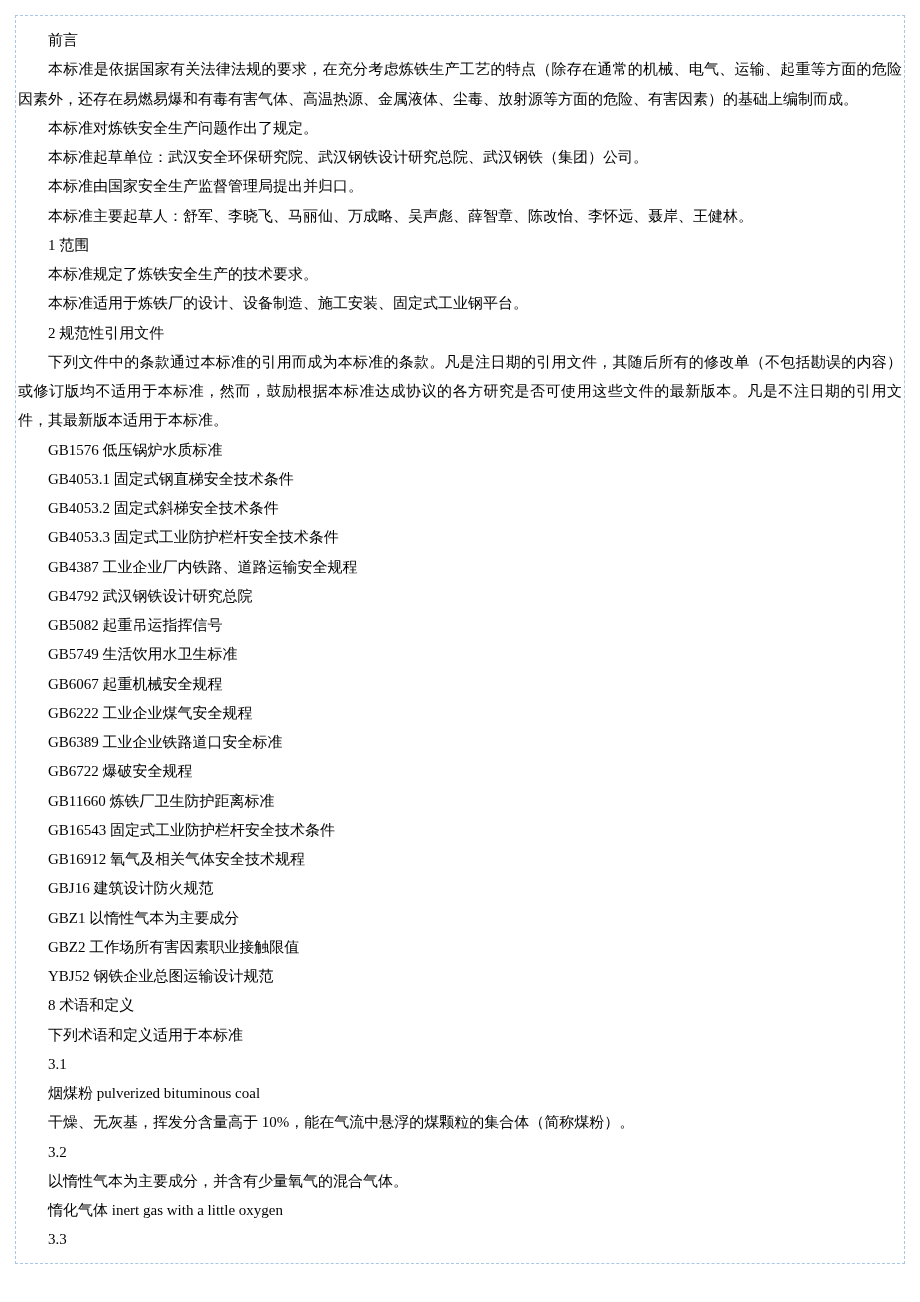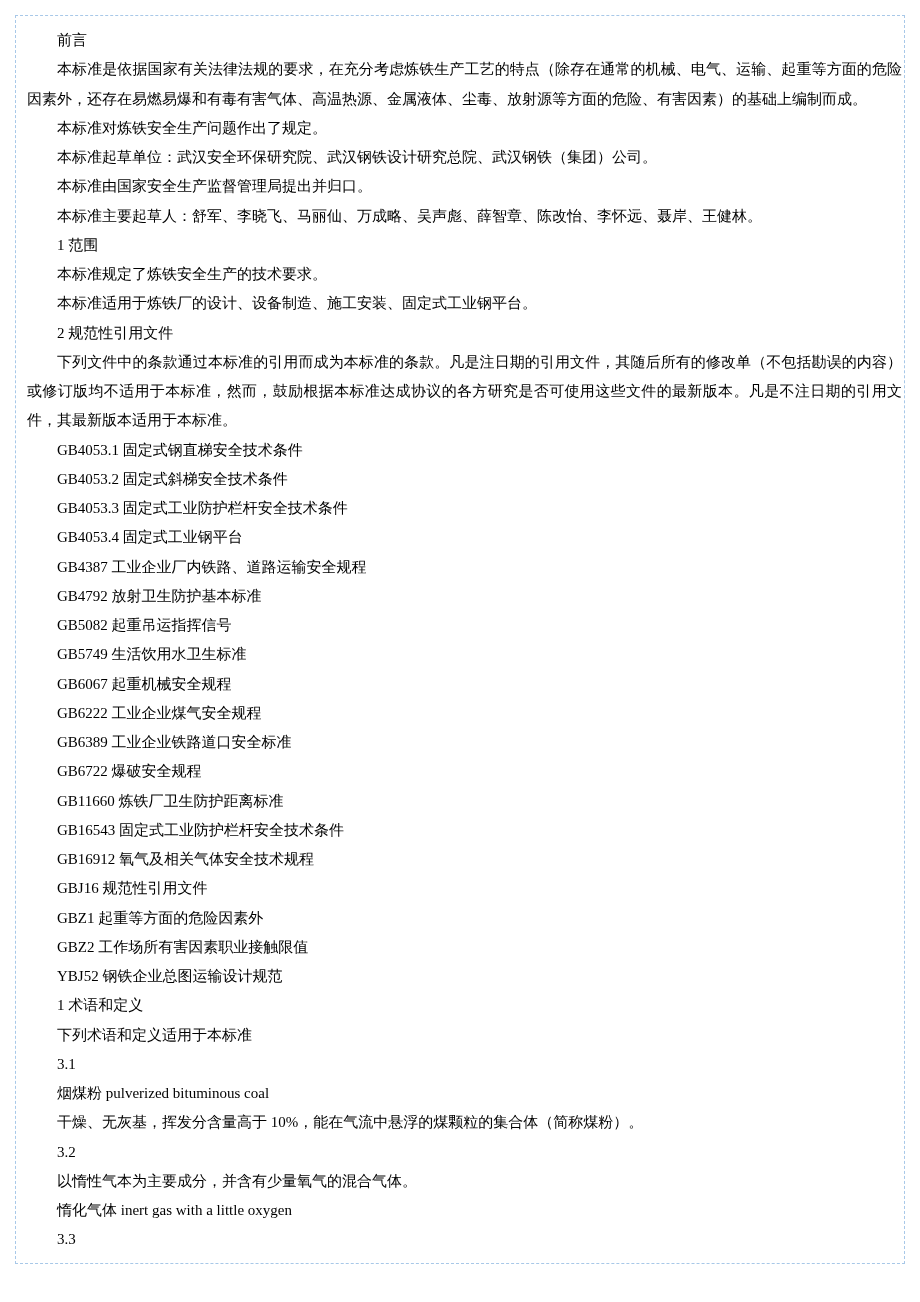--- a/index.html
+++ b/index.html
@@ -14,21 +14,20 @@
   }
   .doc {
     border: 1px dashed #a8c8e8;
     padding: 10px 2px 8px 2px;
   }
   .indent {
     text-indent: 2em;
   }
   .para {
     text-align: justify;
-    margin-left: 9px;
   }
 </style>
 </head>
 <body>
 
 <div class="doc">
 
   <div class="indent para">前言</div>
   <div class="indent para">本标准是依据国家有关法律法规的要求，在充分考虑炼铁生产工艺的特点（除存在通常的机械、电气、运输、起重等方面的危险因素外，还存在易燃易爆和有毒有害气体、高温热源、金属液体、尘毒、放射源等方面的危险、有害因素）的基础上编制而成。</div>
   <div class="indent para">本标准对炼铁安全生产问题作出了规定。</div>
@@ -36,41 +35,41 @@
   <div class="indent para">本标准由国家安全生产监督管理局提出并归口。</div>
   <div class="indent para">本标准主要起草人：舒军、李晓飞、马丽仙、万成略、吴声彪、薛智章、陈改怡、李怀远、聂岸、王健林。</div>
 
   <div class="indent para">1 范围</div>
   <div class="indent para">本标准规定了炼铁安全生产的技术要求。</div>
   <div class="indent para">本标准适用于炼铁厂的设计、设备制造、施工安装、固定式工业钢平台。</div>
 
   <div class="indent para">2 规范性引用文件</div>
   <div class="indent para">下列文件中的条款通过本标准的引用而成为本标准的条款。凡是注日期的引用文件，其随后所有的修改单（不包括勘误的内容）或修订版均不适用于本标准，然而，鼓励根据本标准达成协议的各方研究是否可使用这些文件的最新版本。凡是不注日期的引用文件，其最新版本适用于本标准。</div>
 
+  <div class="indent para">GB1576 低压锅炉水质标准</div>
   <div class="indent para">GB4053.1 固定式钢直梯安全技术条件</div>
   <div class="indent para">GB4053.2 固定式斜梯安全技术条件</div>
   <div class="indent para">GB4053.3 固定式工业防护栏杆安全技术条件</div>
-  <div class="indent para">GB4053.4 固定式工业钢平台</div>
   <div class="indent para">GB4387 工业企业厂内铁路、道路运输安全规程</div>
-  <div class="indent para">GB4792 放射卫生防护基本标准</div>
+  <div class="indent para">GB4792 武汉钢铁设计研究总院</div>
   <div class="indent para">GB5082 起重吊运指挥信号</div>
   <div class="indent para">GB5749 生活饮用水卫生标准</div>
   <div class="indent para">GB6067 起重机械安全规程</div>
   <div class="indent para">GB6222 工业企业煤气安全规程</div>
   <div class="indent para">GB6389 工业企业铁路道口安全标准</div>
   <div class="indent para">GB6722 爆破安全规程</div>
   <div class="indent para">GB11660 炼铁厂卫生防护距离标准</div>
   <div class="indent para">GB16543 固定式工业防护栏杆安全技术条件</div>
   <div class="indent para">GB16912 氧气及相关气体安全技术规程</div>
-  <div class="indent para">GBJ16 规范性引用文件</div>
-  <div class="indent para">GBZ1 起重等方面的危险因素外</div>
+  <div class="indent para">GBJ16 建筑设计防火规范</div>
+  <div class="indent para">GBZ1 以惰性气本为主要成分</div>
   <div class="indent para">GBZ2 工作场所有害因素职业接触限值</div>
   <div class="indent para">YBJ52 钢铁企业总图运输设计规范</div>
 
-  <div class="indent para">1 术语和定义</div>
+  <div class="indent para">8 术语和定义</div>
   <div class="indent para">下列术语和定义适用于本标准</div>
   <div class="indent para">3.1</div>
   <div class="indent para">烟煤粉 pulverized bituminous coal</div>
   <div class="indent para">干燥、无灰基，挥发分含量高于 10%，能在气流中悬浮的煤颗粒的集合体（简称煤粉）。</div>
   <div class="indent para">3.2</div>
   <div class="indent para">以惰性气本为主要成分，并含有少量氧气的混合气体。</div>
   <div class="indent para">惰化气体 inert gas with a little oxygen</div>
   <div class="indent para">3.3</div>
 
 </div>

